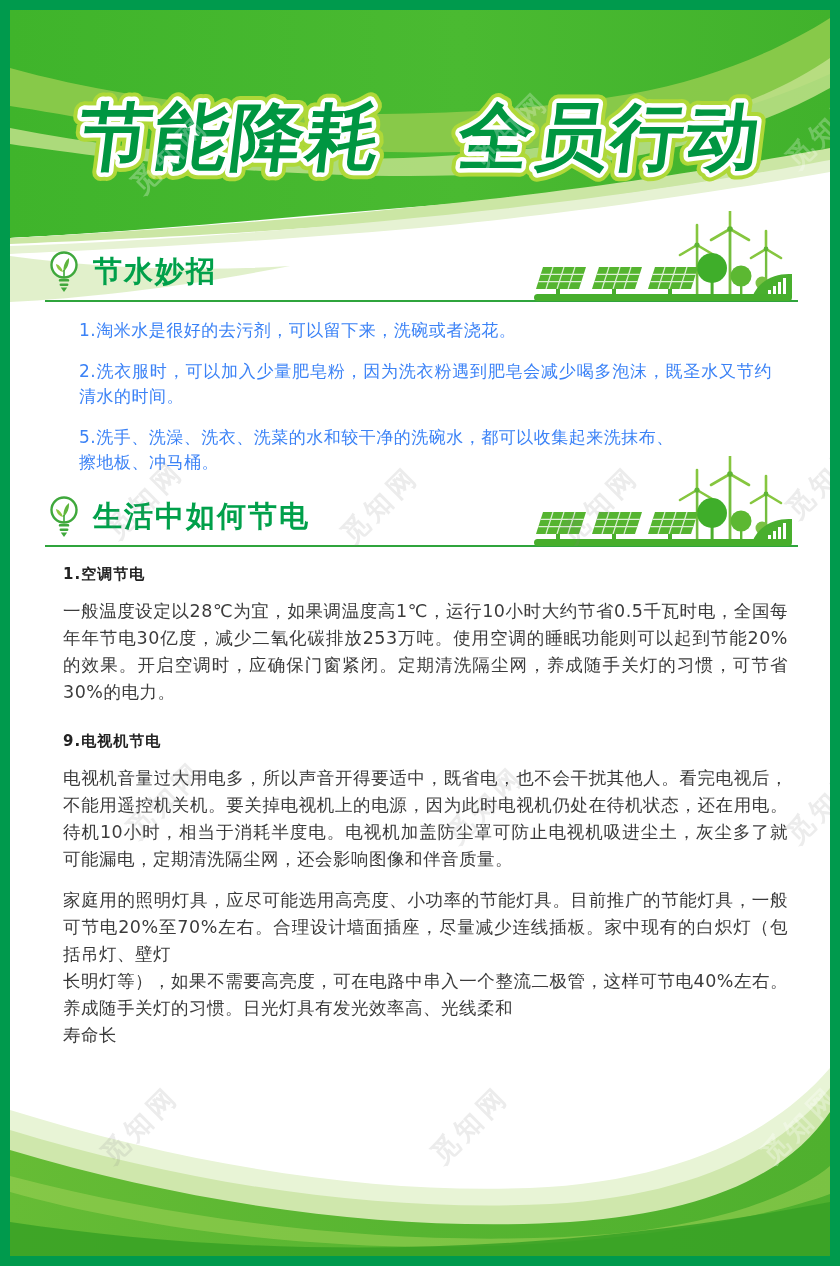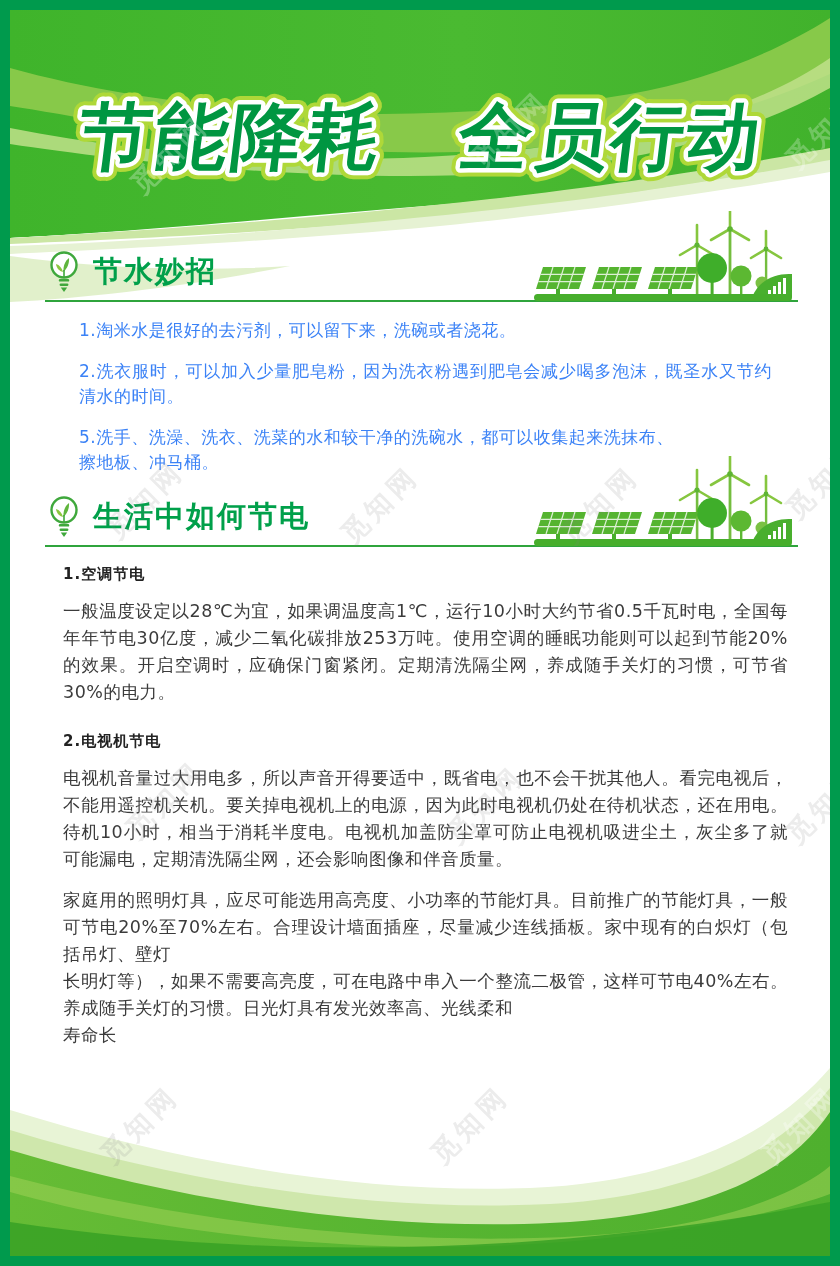--- a/index.html
+++ b/index.html
@@ -269,21 +269,21 @@
             <rect x="249" y="67" width="3" height="19"></rect>
           </g>
           <rect x="252" y="70" width="6" height="11" rx="2" fill="#49AF2E"></rect>
           <rect x="0" y="83" width="258" height="7" rx="3.5" fill="#47AE2C"></rect>
         </svg>
       </div>
 
       <div class="subsections">
         <h3 class="sub-first">1.空调节电</h3>
         <p>一般温度设定以28℃为宜，如果调温度高1℃，运行10小时大约节省0.5千瓦时电，全国每年年节电30亿度，减少二氧化碳排放253万吨。使用空调的睡眠功能则可以起到节能20%的效果。开启空调时，应确保门窗紧闭。定期清洗隔尘网，养成随手关灯的习惯，可节省30%的电力。</p>
-        <h3>2.电视机节电</h3>
+        <h3>9.电视机节电</h3>
         <p>电视机音量过大用电多，所以声音开得要适中，既省电，也不会干扰其他人。看完电视后，不能用遥控机关机。要关掉电视机上的电源，因为此时电视机仍处在待机状态，还在用电。待机10小时，相当于消耗半度电。电视机加盖防尘罩可防止电视机吸进尘土，灰尘多了就可能漏电，定期清洗隔尘网，还会影响图像和伴音质量。</p>
         <p>家庭用的照明灯具，应尽可能选用高亮度、小功率的节能灯具。目前推广的节能灯具，一般可节电20%至70%左右。合理设计墙面插座，尽量减少连线插板。家中现有的白炽灯（包括吊灯、壁灯
 长明灯等），如果不需要高亮度，可在电路中串入一个整流二极管，这样可节电40%左右。养成随手关灯的习惯。日光灯具有发光效率高、光线柔和
 寿命长</p>
       </div>
     </div>
 
     <svg class="footer-art" viewBox="0 0 820 230" xmlns="http://www.w3.org/2000/svg">
       <defs>
         <linearGradient id="fg" x1="0" y1="0" x2="1" y2="0">

